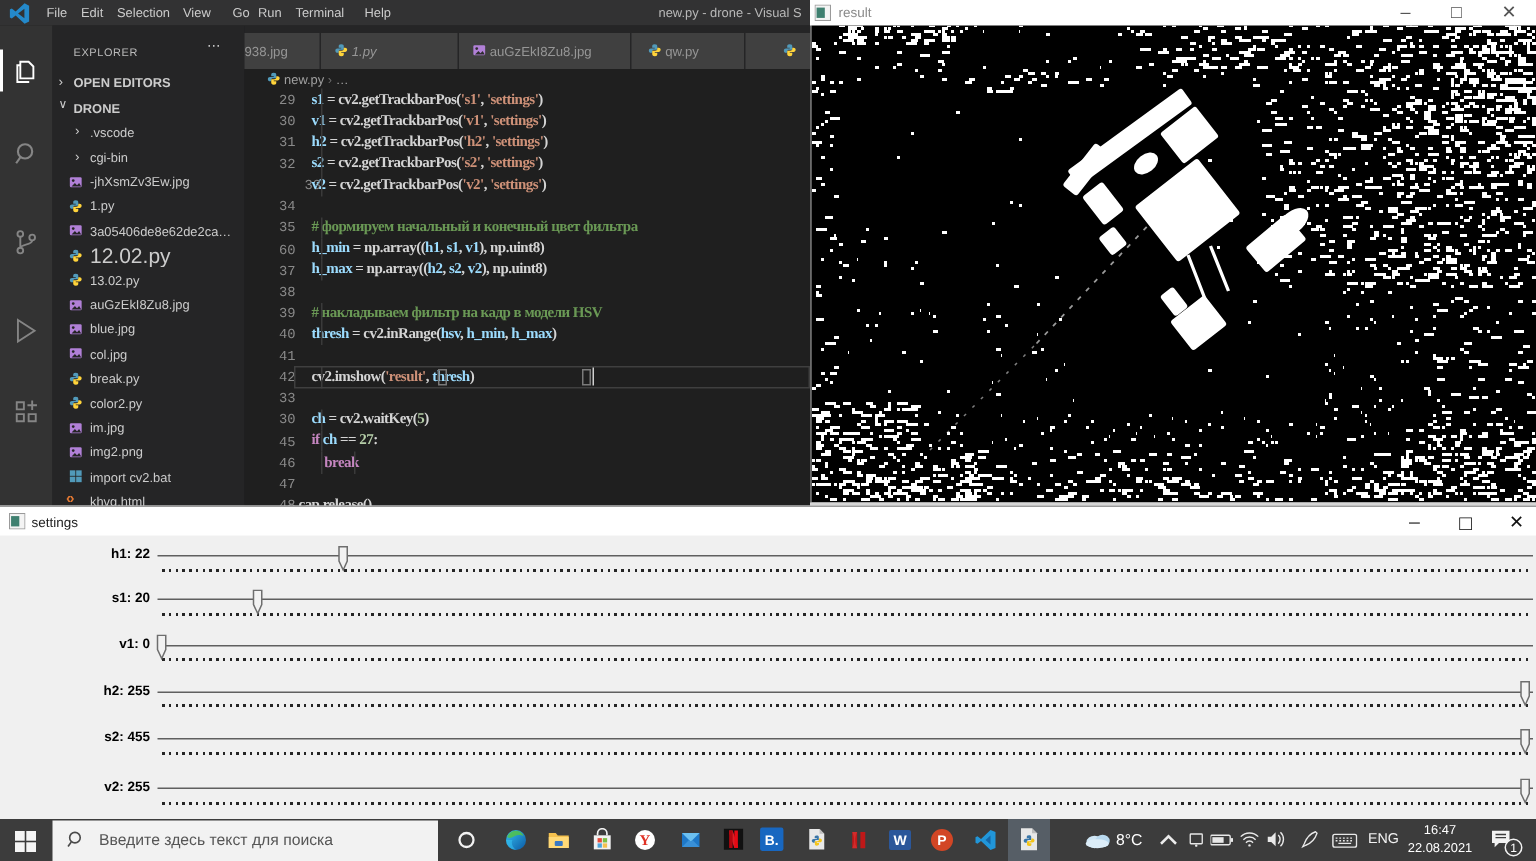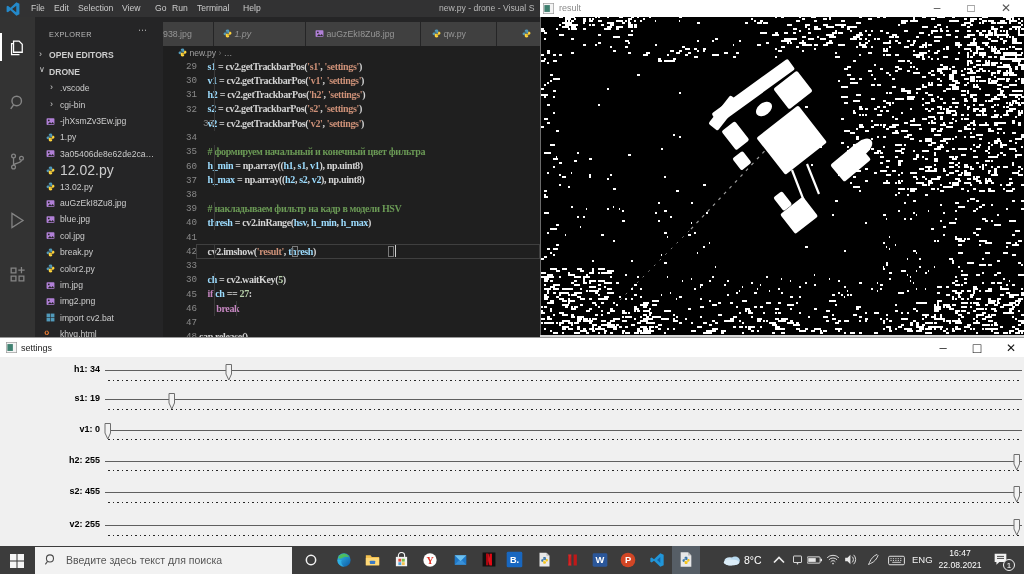--- a/index.html
+++ b/index.html
@@ -288,29 +288,29 @@
 <div class="abs" id="settingswin"></div>
 <div class="abs" id="settingstitle"></div>
 <svg class="abs" style="left:6px;top:342px" width="11" height="11" viewBox="0 0 16 16">
     <rect x="0.5" y="0.5" width="15" height="15" fill="#f4f4f4" stroke="#9a9a9a"></rect>
     <rect x="2" y="3" width="8" height="10" fill="#3f8070"></rect>
   </svg>
 <div class="abs" style="left:21px;top:339px;height:18px;line-height:18px;font-size:9px;color:#222">settings</div>
 <div class="abs" style="left:928px;top:339px;width:30px;text-align:center;height:18px;line-height:18px;font-size:13px;color:#333">–</div>
 <div class="abs" style="left:962px;top:339px;width:30px;text-align:center;height:18px;line-height:18px;font-size:14px;color:#000;font-weight:700">□</div>
 <div class="abs" style="left:996px;top:339px;width:30px;text-align:center;height:18px;line-height:18px;font-size:12px;color:#111">✕</div>
-<div class="tbrow-label" style="left:30px;top:364.0px">h1: 34</div>
+<div class="tbrow-label" style="left:30px;top:364.0px">h1: 22</div>
 <div class="tbline" style="top:370.0px"></div>
 <svg class="abs" style="left:108px;top:378.5px" width="912" height="3" viewBox="0 0 912 3" shape-rendering="crispEdges">
     <line x1="0" y1="1.5" x2="912" y2="1.5" stroke="#252525" stroke-width="1.8" stroke-dasharray="1.7 2.8"></line>
   </svg>
 <svg class="abs" style="left:224.7px;top:363.5px" width="8" height="18" viewBox="0 0 8 18">
     <path d="M1 0.5h5.5v9.5l-2.7 6-2.8-6z" fill="#f2f2f2" stroke="#6e6e6e" stroke-width="1"></path>
   </svg>
-<div class="tbrow-label" style="left:30px;top:393.0px">s1: 19</div>
+<div class="tbrow-label" style="left:30px;top:393.0px">s1: 20</div>
 <div class="tbline" style="top:399.0px"></div>
 <svg class="abs" style="left:108px;top:407.5px" width="912" height="3" viewBox="0 0 912 3" shape-rendering="crispEdges">
     <line x1="0" y1="1.5" x2="912" y2="1.5" stroke="#252525" stroke-width="1.8" stroke-dasharray="1.7 2.8"></line>
   </svg>
 <svg class="abs" style="left:167.7px;top:392.5px" width="8" height="18" viewBox="0 0 8 18">
     <path d="M1 0.5h5.5v9.5l-2.7 6-2.8-6z" fill="#f2f2f2" stroke="#6e6e6e" stroke-width="1"></path>
   </svg>
 <div class="tbrow-label" style="left:30px;top:423.5px">v1: 0</div>
 <div class="tbline" style="top:429.5px"></div>
 <svg class="abs" style="left:108px;top:438.0px" width="912" height="3" viewBox="0 0 912 3" shape-rendering="crispEdges">

